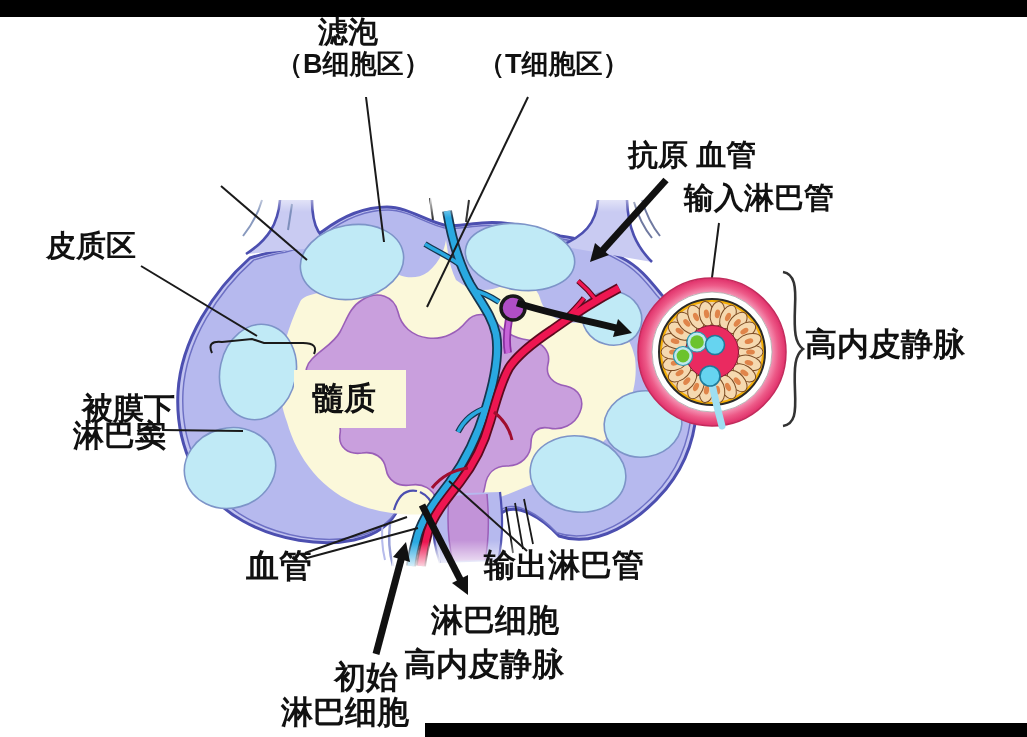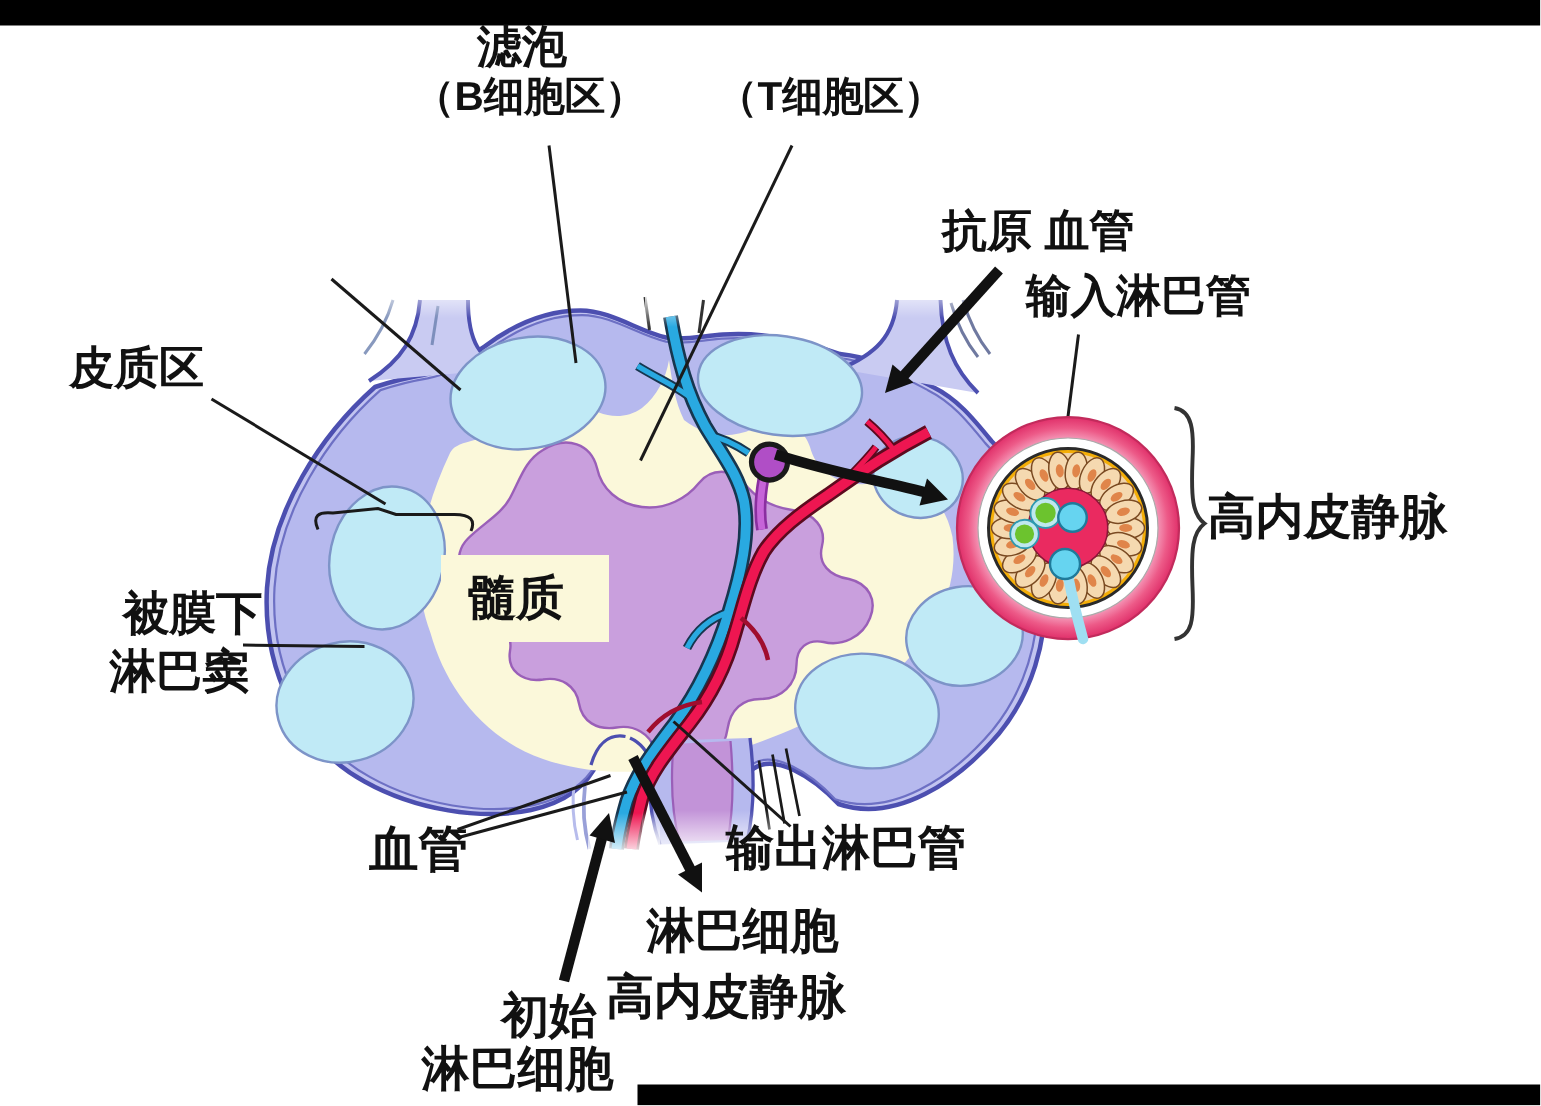--- a/index.html
+++ b/index.html
@@ -303,21 +303,21 @@
 </svg>
 
 <div class="lbl" style="left:318px;top:16px;font-size:30px">滤泡</div>
 <div class="lbl" style="left:276px;top:50px;font-size:27px">（B细胞区）</div>
 <div class="lbl" style="left:478px;top:50px;font-size:27px">（T细胞区）</div>
 <div class="lbl" style="left:46px;top:230px;font-size:30px">皮质区</div>
 <div class="lbl" style="left:628px;top:139px;font-size:30px">抗原 血管</div>
 <div class="lbl" style="left:684px;top:182px;font-size:30px">输入淋巴管</div>
 <div class="lbl" style="left:805px;top:328px;font-size:32px">高内皮静脉</div>
 <div class="lbl" style="left:82px;top:393px;font-size:31px">被膜下</div>
-<div class="lbl" style="left:73px;top:432px;font-size:31px">淋巴窦</div>
+<div class="lbl" style="left:73px;top:420px;font-size:31px">淋巴窦</div>
 <div class="lbl" style="left:312px;top:382px;font-size:32px">髓质</div>
 <div class="lbl" style="left:246px;top:549px;font-size:33px">血管</div>
 <div class="lbl" style="left:484px;top:549px;font-size:32px">输出淋巴管</div>
 <div class="lbl" style="left:431px;top:604px;font-size:32px">淋巴细胞</div>
 <div class="lbl" style="left:404px;top:648px;font-size:32px">高内皮静脉</div>
 <div class="lbl" style="left:334px;top:661px;font-size:32px">初始</div>
 <div class="lbl" style="left:281px;top:696px;font-size:32px">淋巴细胞</div>
 
 </div>
 

